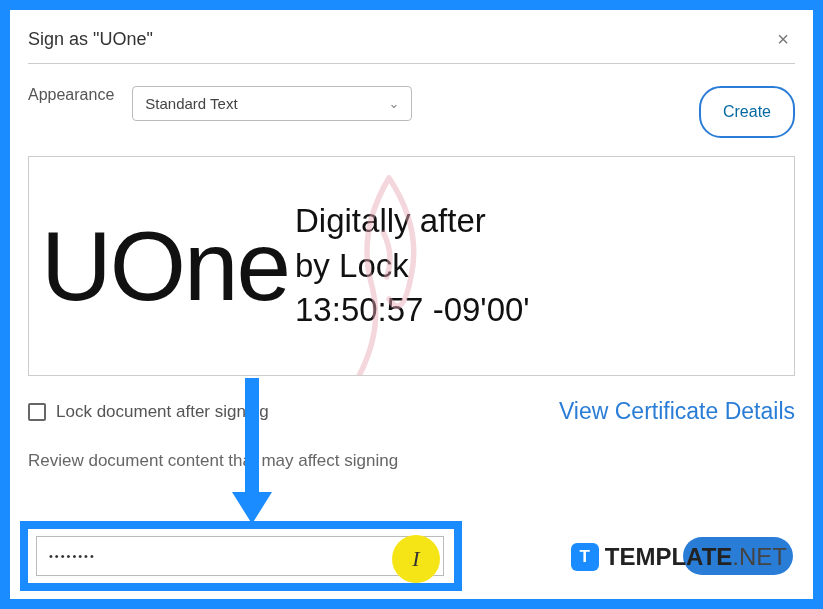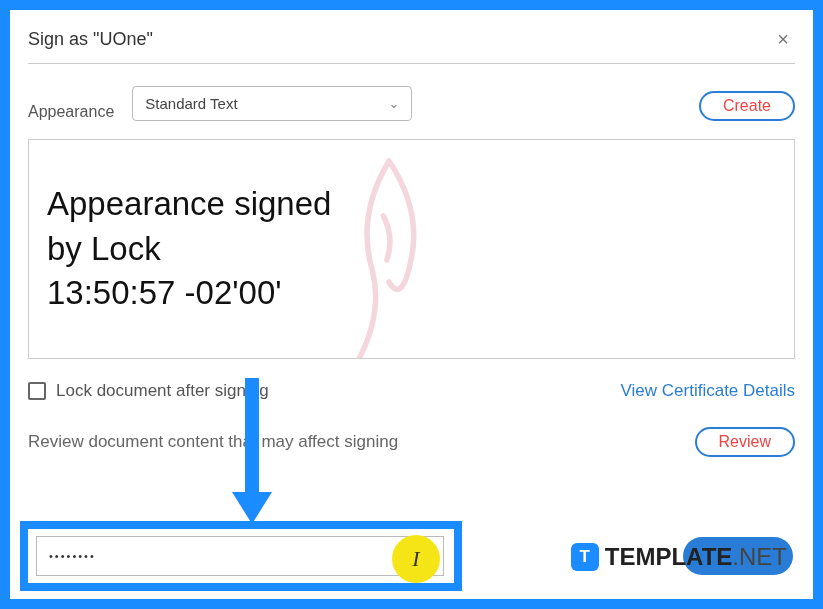--- a/index.html
+++ b/index.html
@@ -1,35 +1,35 @@
 <!DOCTYPE html>
 <html><head>
 <meta charset="utf-8">
 <style>
 * { box-sizing: border-box; margin: 0; padding: 0; }
 body { font-family: -apple-system, BlinkMacSystemFont, "Segoe UI", Arial, sans-serif; background: #fff; width: 823px; height: 609px; overflow: hidden; position: relative; }
 .frame { border: 10px solid #1a8cff; width: 823px; height: 609px; padding: 14px 18px; position: relative; filter: blur(0.5px); }
 .header { display: flex; justify-content: space-between; align-items: center; padding: 4px 0 12px 0; border-bottom: 1px solid #ccc; }
 .title { font-size: 18px; color: #333; font-weight: 500; }
 .close { font-size: 20px; color: #777; cursor: pointer; padding: 0 6px; }
-.row-appearance { display: flex; align-items: flex-end; gap: 18px; margin: 22px 0 18px 0; }
+.row-appearance { display: flex; align-items: flex-start; gap: 18px; margin: 22px 0 18px 0; }
 .label { font-size: 16px; color: #555; }
 .select { flex: 0 0 auto; width: 280px; border: 1px solid #bbb; border-radius: 4px; padding: 8px 12px; font-size: 15px; color: #444; display: flex; justify-content: space-between; align-items: center; background: #fff; gap: 28px; }
 .chev { font-size: 13px; color: #888; }
 .spacer { flex: 1; }
-.btn-outline { border: 2px solid #2a7dd6; color: #ef4444; background: #fff; border-radius: 22px; padding: 4px 22px; font-size: 16px; cursor: pointer; }
+.btn-outline { border: 2px solid #2a7dd6; color: #0369a1; background: #fff; border-radius: 22px; padding: 15px 22px; font-size: 16px; cursor: pointer; }
 .sigbox { border: 1px solid #ccc; background: #fff; height: 220px; display: flex; align-items: center; padding: 0 12px; position: relative; overflow: hidden; }
 .sigleft { font-family: Arial, Helvetica, sans-serif; font-size: 98px; font-weight: 400; color: #111; letter-spacing: -2px; flex: 0 0 auto; }
 .sigright { font-family: Arial, Helvetica, sans-serif; font-size: 33px; color: #111; line-height: 1.35; padding-left: 6px; flex: 1; }
 .pdf-feather { position: absolute; left: 290px; top: 10px; width: 140px; height: 220px; opacity: 0.45; pointer-events: none; }
 .row-lock { display: flex; align-items: center; justify-content: space-between; margin-top: 22px; }
 .lock-left { display: flex; align-items: center; gap: 10px; }
 .checkbox { width: 18px; height: 18px; border: 2px solid #666; border-radius: 2px; background: #fff; }
 .lock-text { font-size: 17px; color: #555; }
-.link { color: #2a7dd6; font-size: 17px; cursor: pointer; }
+.link { color: #2a7dd6; font-size: 23px; cursor: pointer; }
 .row-review { display: flex; align-items: center; justify-content: space-between; margin-top: 26px; }
 .review-text { font-size: 17px; color: #666; }
 .arrow { position: absolute; left: 222px; top: 368px; width: 40px; height: 160px; z-index: 5; }
 .arrow-stem { position: absolute; left: 13px; top: 0; width: 14px; height: 120px; background: #1a8cff; }
 .arrow-head { position: absolute; left: 0; top: 114px; width: 0; height: 0; border-left: 20px solid transparent; border-right: 20px solid transparent; border-top: 32px solid #1a8cff; }
 .pw-highlight { position: absolute; left: 10px; bottom: 8px; width: 442px; height: 70px; border: 8px solid #1a8cff; z-index: 3; }
 .pw-field { position: absolute; left: 26px; bottom: 23px; width: 408px; height: 40px; border: 1px solid #bbb; background: #fff; display: flex; align-items: center; padding: 0 12px; z-index: 4; }
 .pw-dots { font-size: 11px; letter-spacing: 2px; color: #333; }
 .cursor-dot { position: absolute; left: 382px; bottom: 16px; width: 48px; height: 48px; border-radius: 50%; background: #f6e516; z-index: 5; display: flex; align-items: center; justify-content: center; }
 .ibeam { font-family: Georgia, serif; font-size: 22px; color: #333; font-style: italic; }
@@ -55,38 +55,38 @@
       <span class="chev">⌄</span>
     </div>
     <div class="spacer"></div>
     <button class="btn-outline">Create</button>
   </div>
 
   <div class="sigbox">
     <svg class="pdf-feather" viewBox="0 0 100 200">
       <path d="M 50 10 Q 20 60 35 110 Q 45 150 20 195 M 50 10 Q 80 55 70 100 Q 62 140 50 120 M 45 60 Q 55 80 48 100" stroke="#e8a5b5" stroke-width="5" fill="none" stroke-linecap="round"></path>
     </svg>
+    <div class="sigleft">UOne</div>
     <div class="sigright">
-      <div>Appearance signed</div>
+      <div>Digitally after</div>
       <div>by Lock</div>
-      <div>13:50:57 -02'00'</div>
+      <div>13:50:57 -09'00'</div>
     </div>
   </div>
 
   <div class="row-lock">
     <div class="lock-left">
       <div class="checkbox"></div>
       <div class="lock-text">Lock document after signing</div>
     </div>
     <div class="link">View Certificate Details</div>
   </div>
 
   <div class="row-review">
     <div class="review-text">Review document content that may affect signing</div>
-    <button class="btn-outline">Review</button>
   </div>
 
   <div class="arrow">
     <div class="arrow-stem"></div>
     <div class="arrow-head"></div>
   </div>
 
   <div class="pw-highlight"></div>
   <div class="pw-field">
     <span class="pw-dots">••••••••</span>

